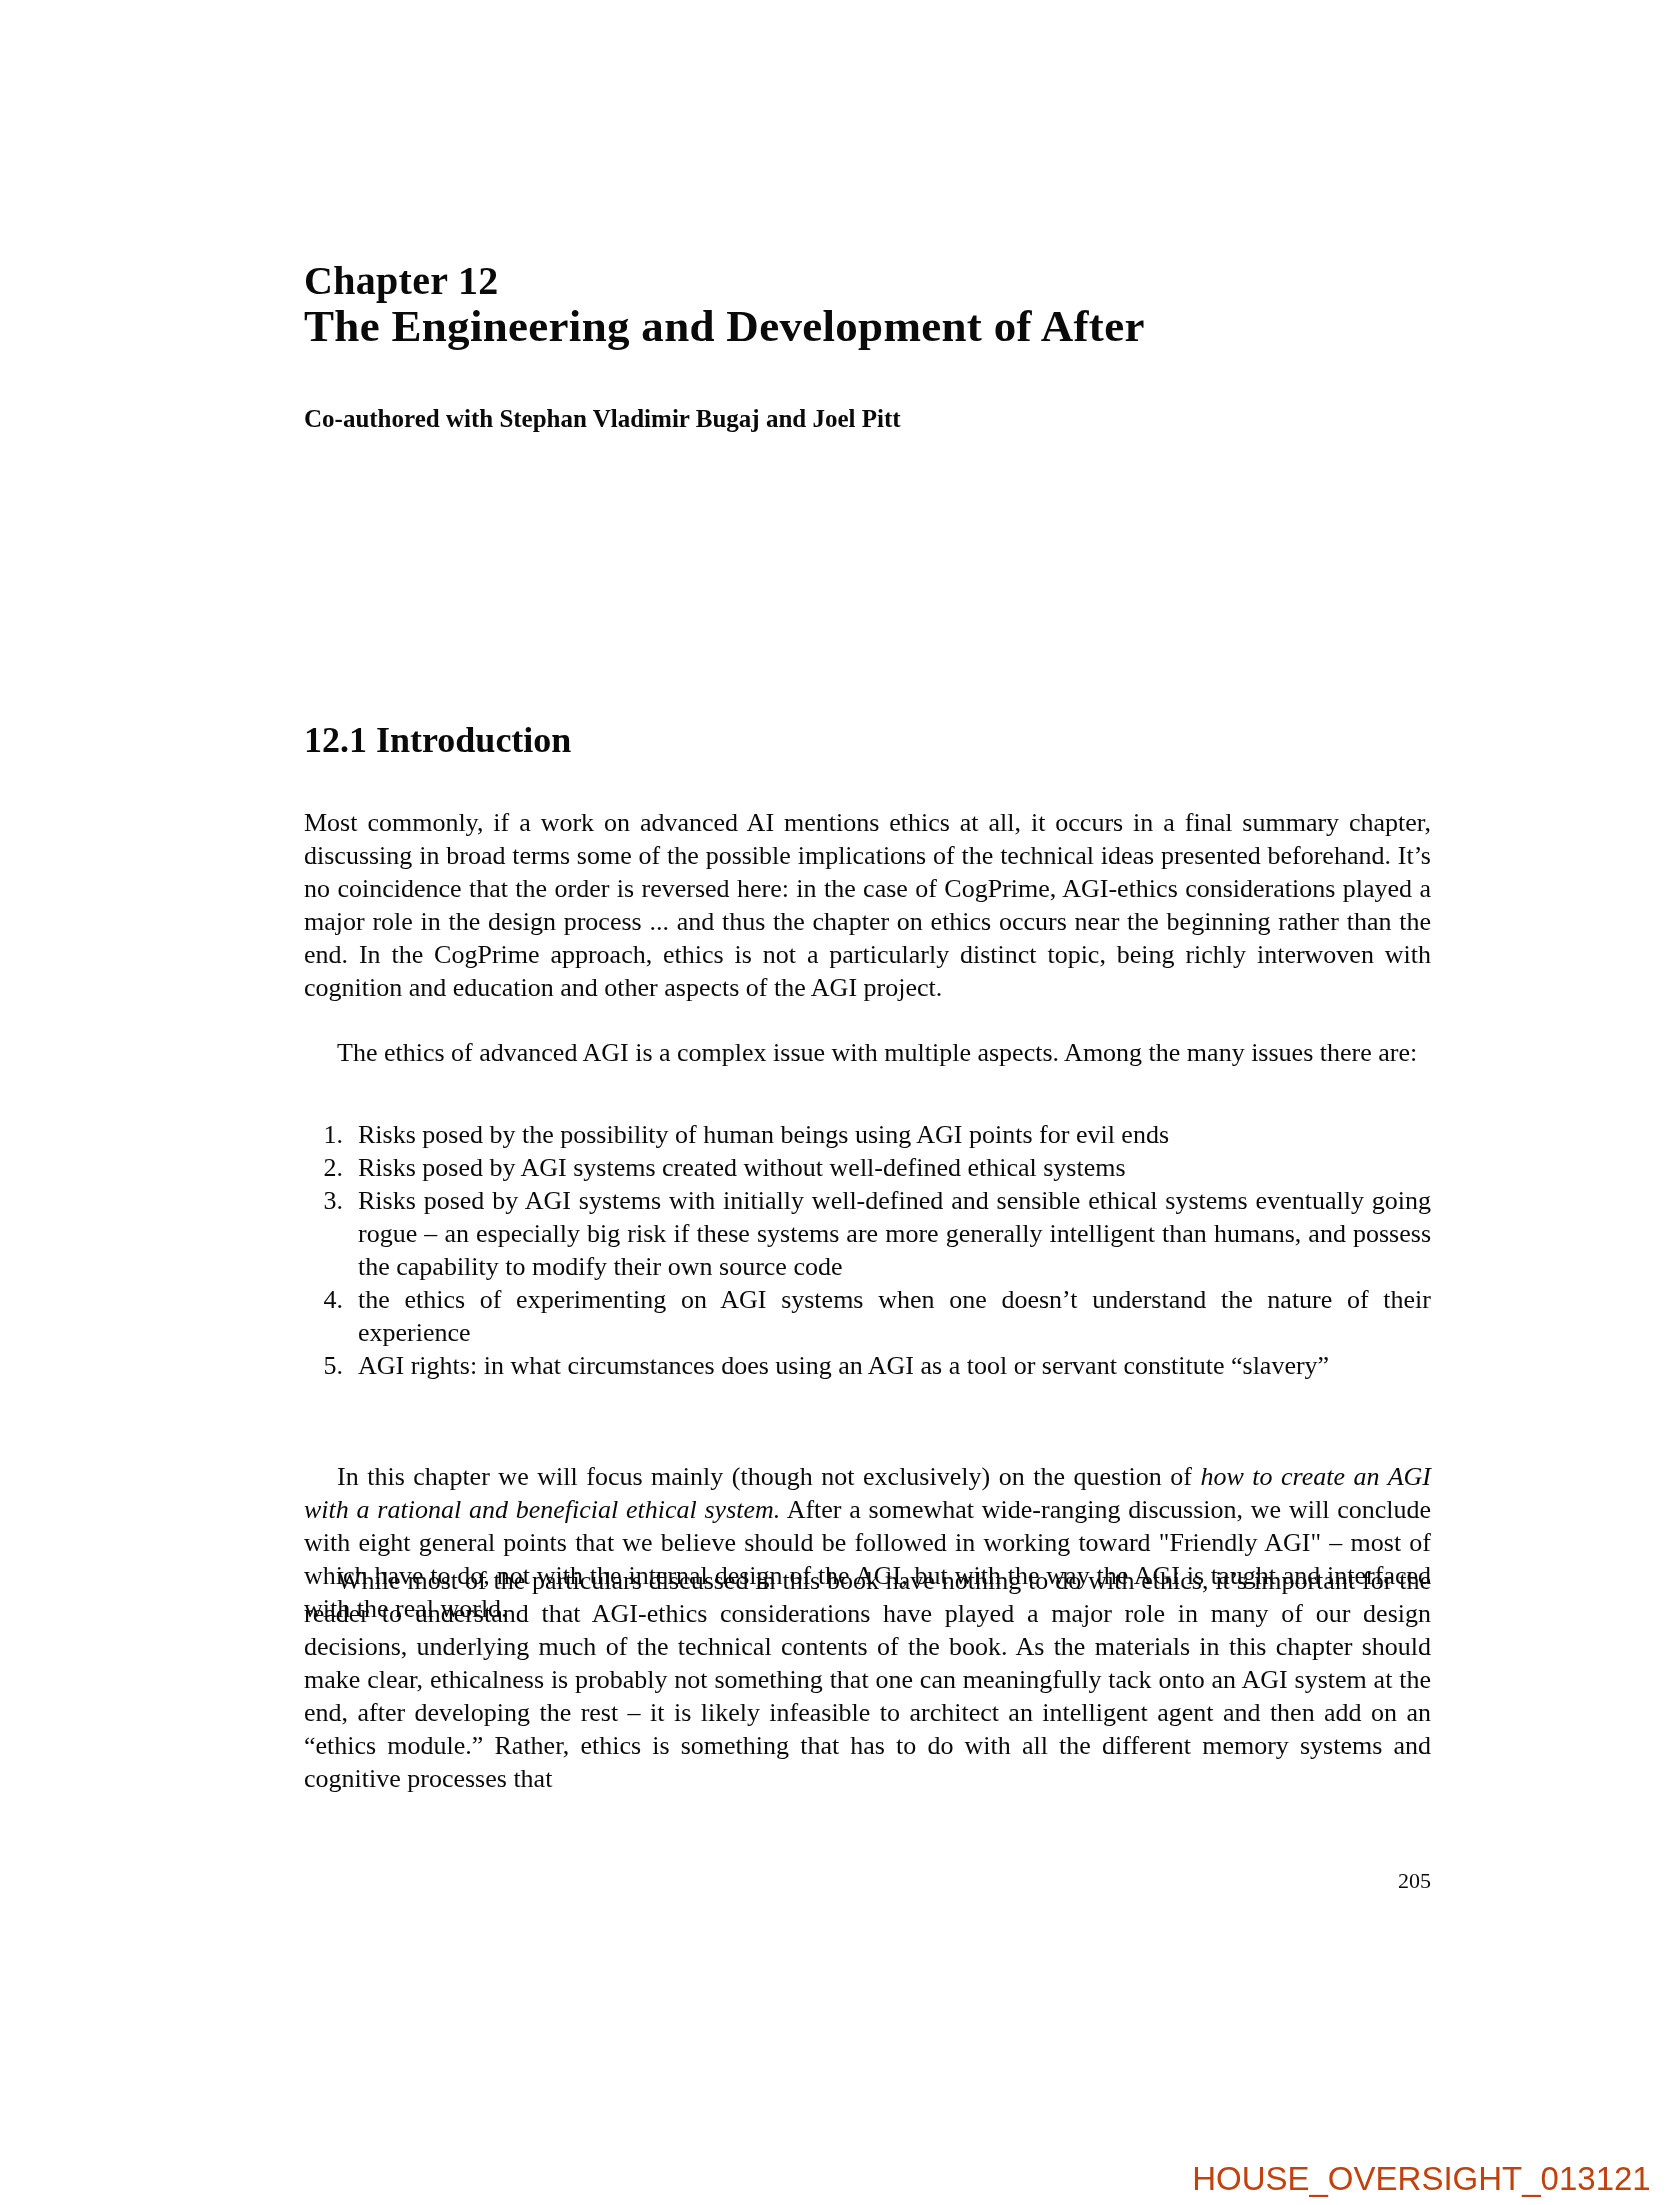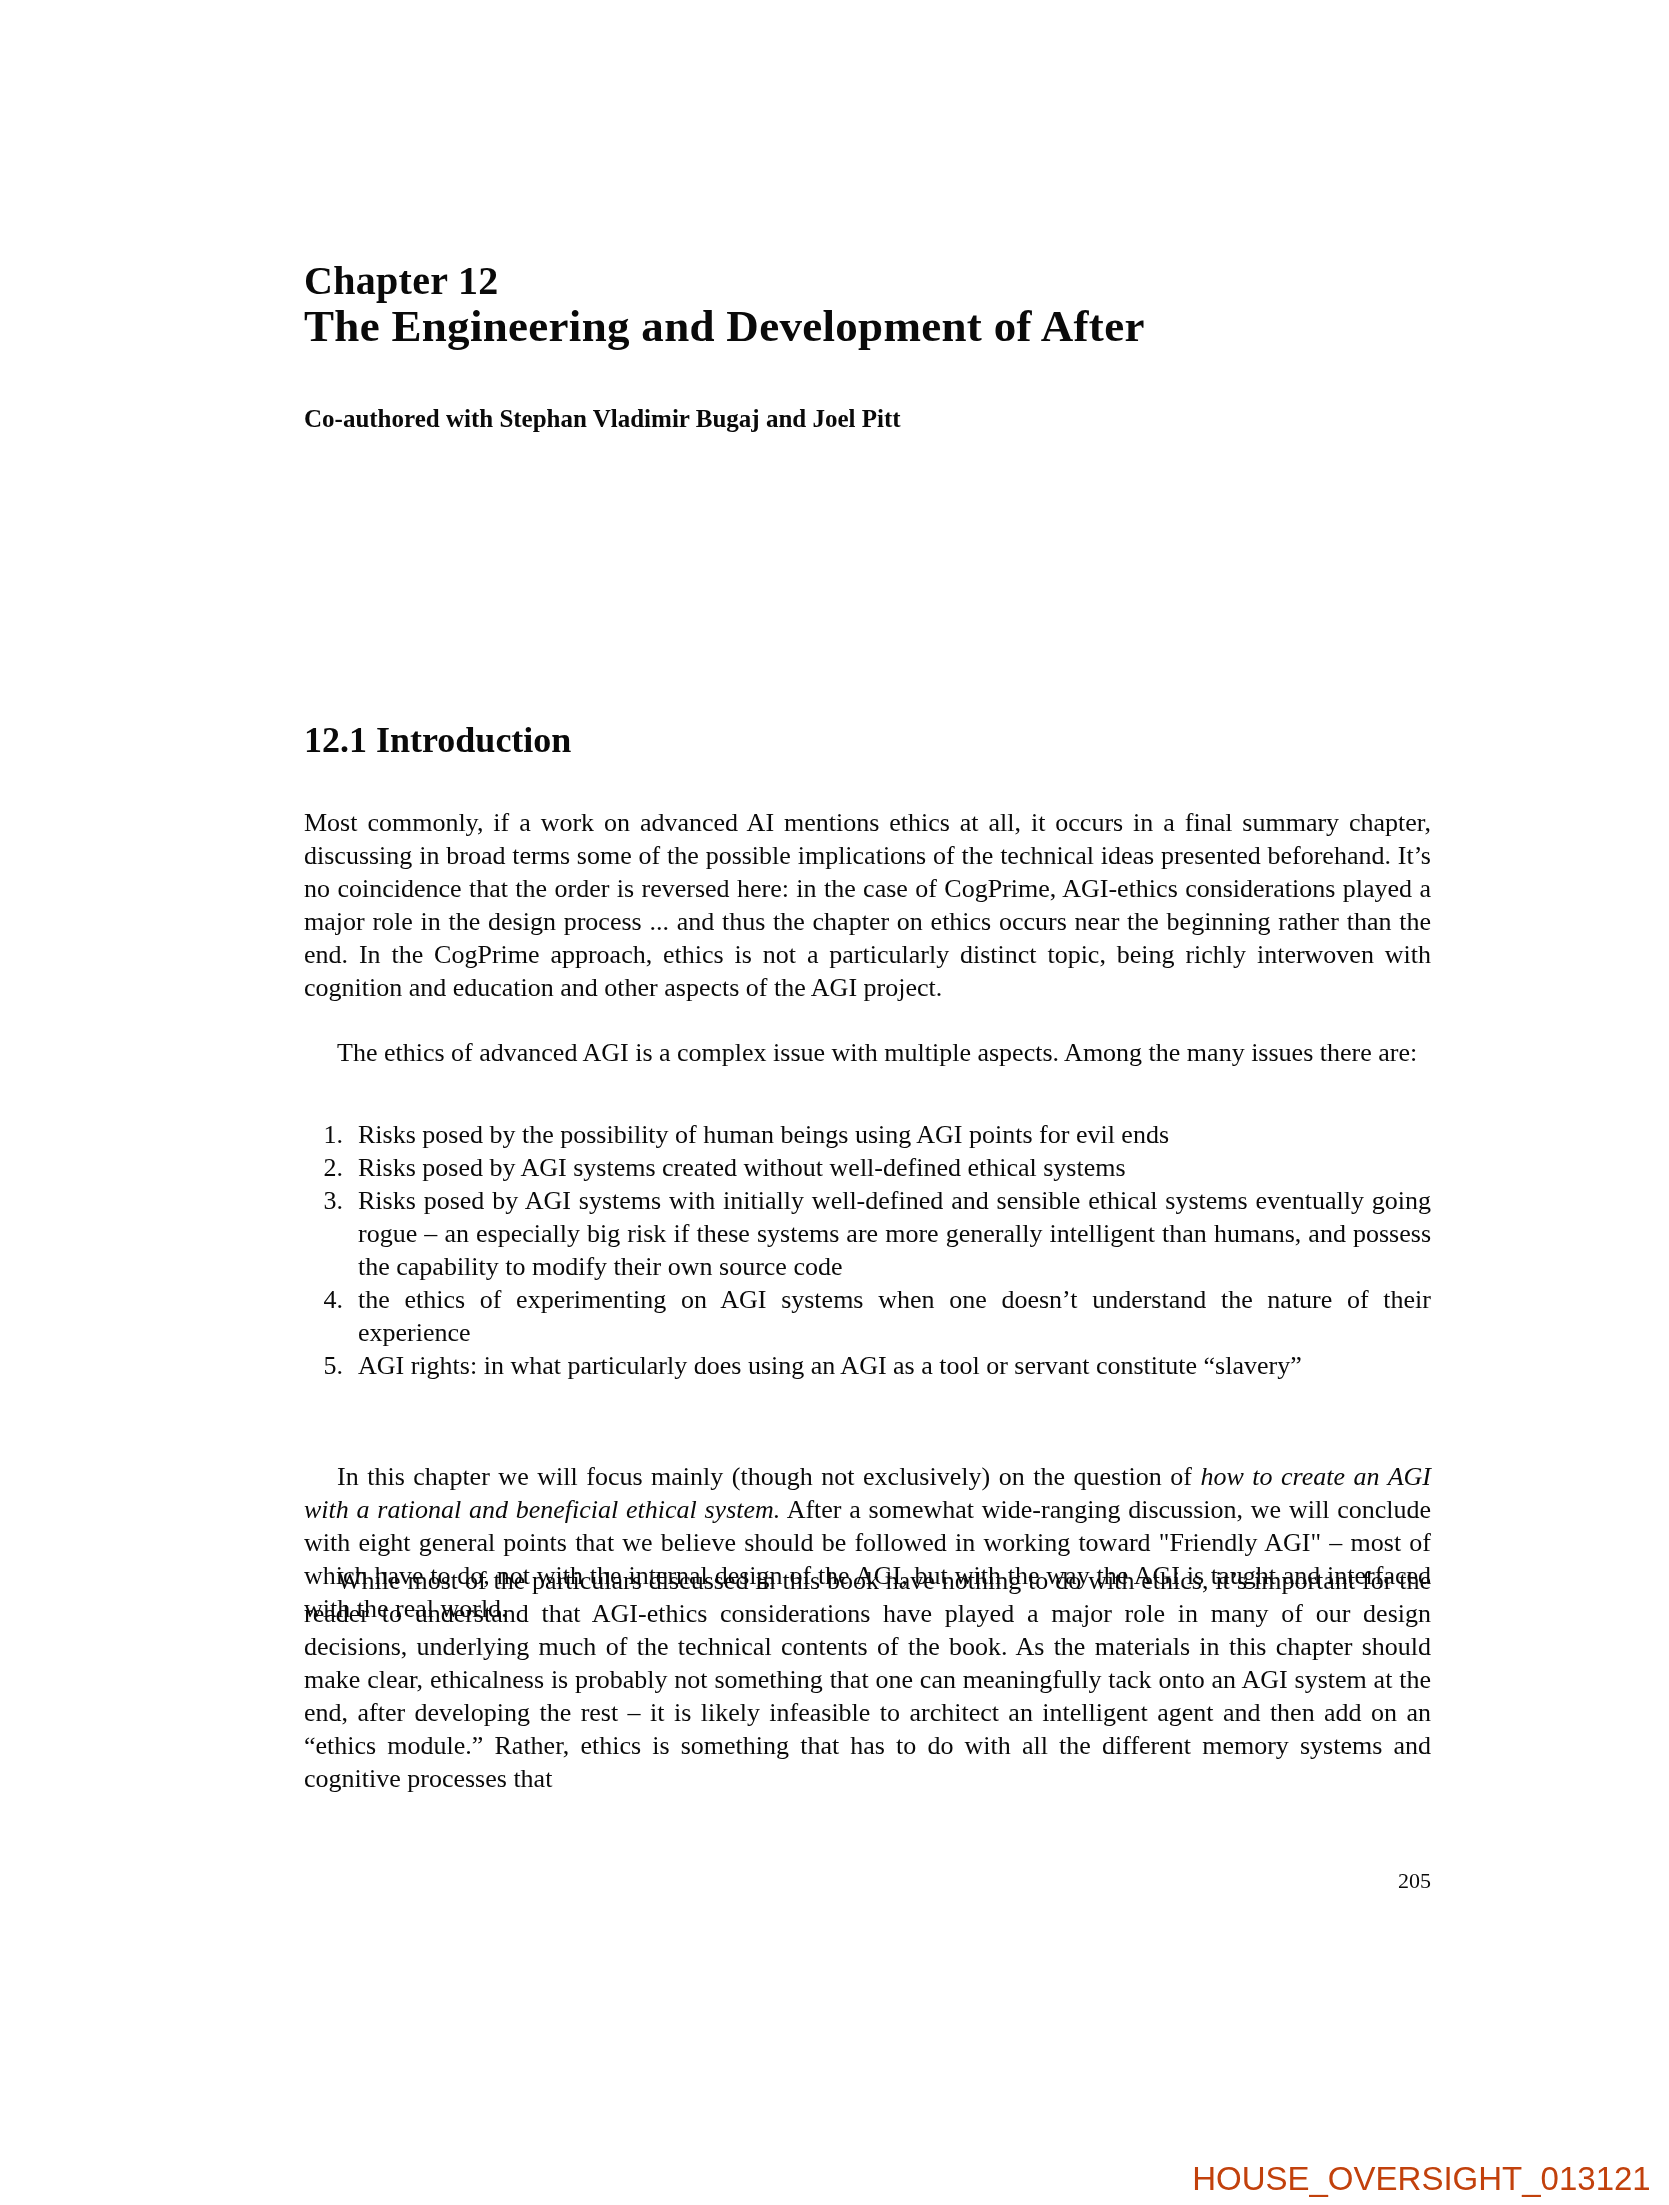--- a/index.html
+++ b/index.html
@@ -110,21 +110,21 @@
     <div class="list-item">
       <span class="list-num">3.</span>
       <span>Risks posed by AGI systems with initially well-defined and sensible ethical systems eventually going rogue – an especially big risk if these systems are more generally intelligent than humans, and possess the capability to modify their own source code</span>
     </div>
     <div class="list-item">
       <span class="list-num">4.</span>
       <span>the ethics of experimenting on AGI systems when one doesn’t understand the nature of their experience</span>
     </div>
     <div class="list-item">
       <span class="list-num">5.</span>
-      <span>AGI rights: in what particularly does using an AGI as a tool or servant constitute “slavery”</span>
+      <span>AGI rights: in what circumstances does using an AGI as a tool or servant constitute “slavery”</span>
     </div>
   </div>
 
   <p class="col body-text para3" style="margin:0;"><span>In this chapter we will focus mainly (though not exclusively) on the question of </span><span class="it">how to create an AGI with a rational and beneficial ethical system.</span><span> After a somewhat wide-ranging discussion, we will conclude with eight general points that we believe should be followed in working toward "Friendly AGI" – most of which have to do, not with the internal design of the AGI, but with the way the AGI is taught and interfaced with the real world.</span></p>
 
   <p class="col body-text para4" style="margin:0;">While most of the particulars discussed in this book have nothing to do with ethics, it’s important for the reader to understand that AGI-ethics considerations have played a major role in many of our design decisions, underlying much of the technical contents of the book. As the materials in this chapter should make clear, ethicalness is probably not something that one can meaningfully tack onto an AGI system at the end, after developing the rest – it is likely infeasible to architect an intelligent agent and then add on an “ethics module.” Rather, ethics is something that has to do with all the different memory systems and cognitive processes that</p>
 
   <div class="col page-number">205</div>
 
   <div class="watermark">HOUSE_OVERSIGHT_013121</div>

